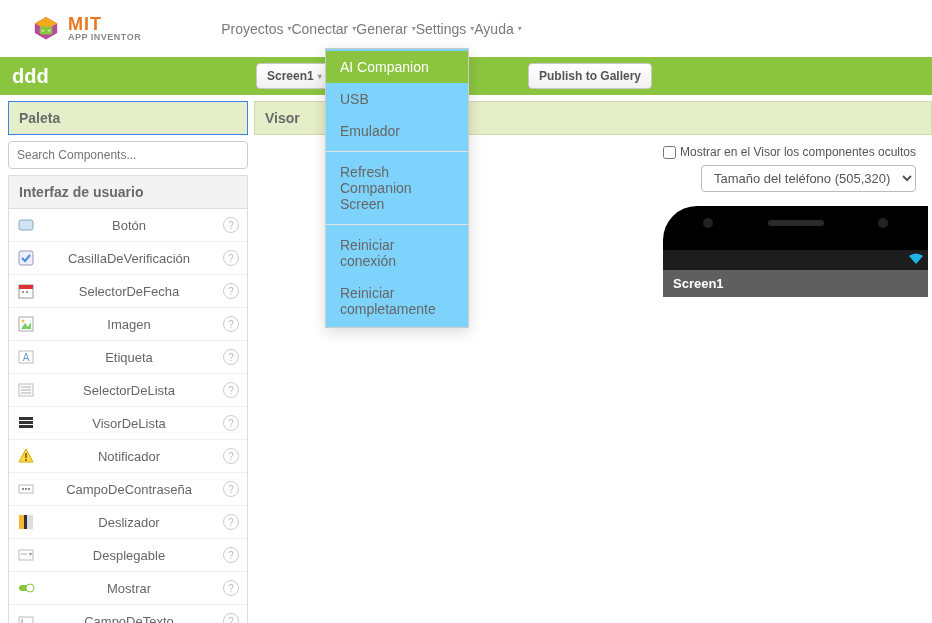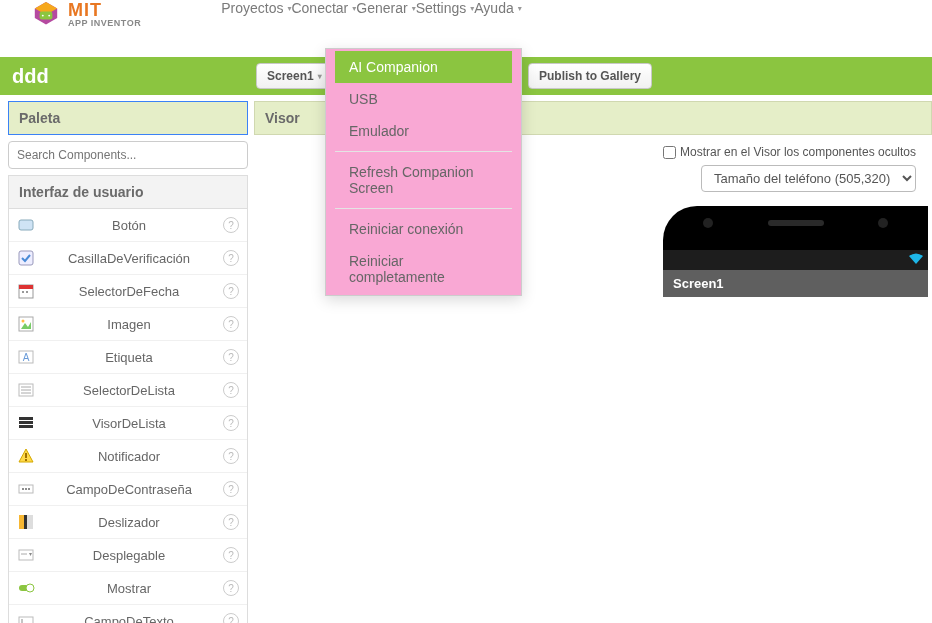--- a/index.html
+++ b/index.html
@@ -1,19 +1,19 @@
 <!DOCTYPE html>
 <html><head>
 <meta charset="utf-8">
 <style>
   * { box-sizing: border-box; margin: 0; padding: 0; }
   body { font-family: "Helvetica Neue", Arial, sans-serif; font-size: 13px; color: #555; background: #fff; width: 932px; height: 623px; overflow: hidden; position: relative; }
 
   
-  .topbar { height: 57px; display: flex; align-items: flex-start; padding: 0 10px; position: relative; }
+  .topbar { height: 57px; display: flex; align-items: center; padding: 0 10px; position: relative; }
   .logo { display: flex; align-items: center; gap: 6px; margin-left: 20px; }
   .logo-icon { width: 32px; height: 28px; position: relative; }
   .logo-icon svg { width: 100%; height: 100%; }
   .logo-text { line-height: 1; }
   .logo-text .mit { color: #e87722; font-weight: 700; font-size: 18px; letter-spacing: 1px; }
   .logo-text .sub { color: #888; font-size: 9px; font-weight: 700; letter-spacing: 0.5px; }
   .menu { display: flex; margin-left: 80px; }
   .menu-item { color: #7a7a7a; cursor: pointer; display:flex; align-items:center; gap:4px; font-size:14px;}
   .caret { font-size: 8px; color:#999; }
 
@@ -51,21 +51,21 @@
   .phone-top { position:absolute; top:14px; left:0; right:0; display:flex; justify-content:center; gap:50px;}
   .grill { width:56px; height:6px; background:#2a2a2a; border-radius:4px;}
   .cam { width:10px;height:10px;background:#222;border-radius:50%; position:absolute; top:12px; left:40px;}
   .dot { width:10px;height:10px;background:#222;border-radius:50%; position:absolute; top:12px; right:40px;}
   .statusbar { background:#1d1d1d; height:20px; position:relative;}
   .wifi { position:absolute; right:4px; top:3px; font-size:12px; color:#14b6ec;}
   .screen-title { background:#5f5f5f; color:#fff; font-size:13px; padding:6px 10px; font-weight:600;}
   .screen-body { background:#fff; height:340px;}
 
   
-  .dropdown { position:absolute; top:48px; left:325px; width:197px; background:#f9a8d4; border:1px solid #ccc; box-shadow:0 4px 14px rgba(0,0,0,0.15); z-index:100; padding:2px 9px;}
+  .dropdown { position:absolute; top:48px; left:325px; width:144px; background:#7dd3fc; border:1px solid #ccc; box-shadow:0 4px 14px rgba(0,0,0,0.15); z-index:100; padding:2px 0;}
   .dd-item { padding:8px 14px; color:#666; font-size:14px; cursor:pointer;}
   .dd-item.active { background:#8bc540; color:#fff;}
   .dd-sep { height:1px; background:#e4e4e4; margin:4px 0;}
 
 </style>
 </head>
 <body>
 
 <div class="topbar">
   <div class="logo">

